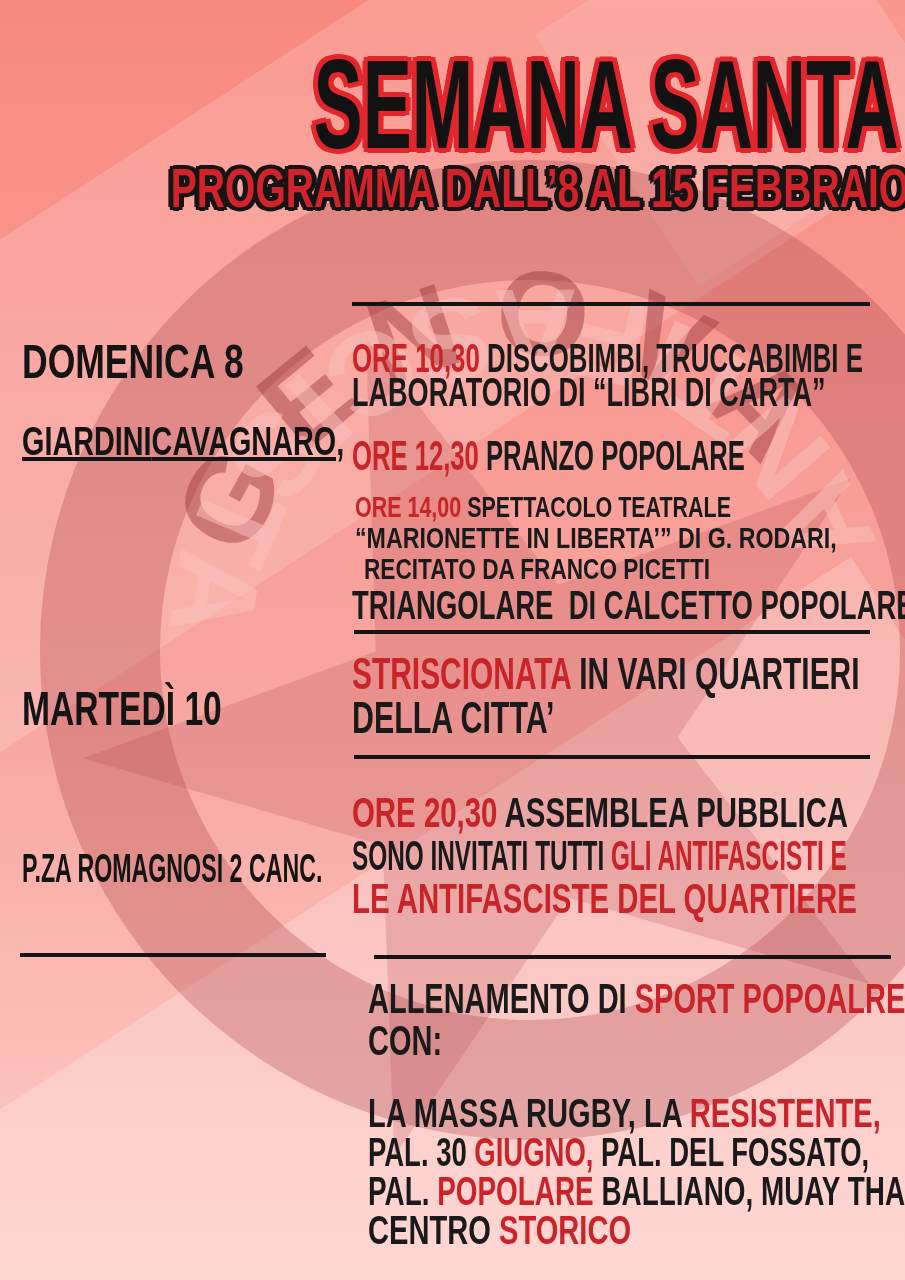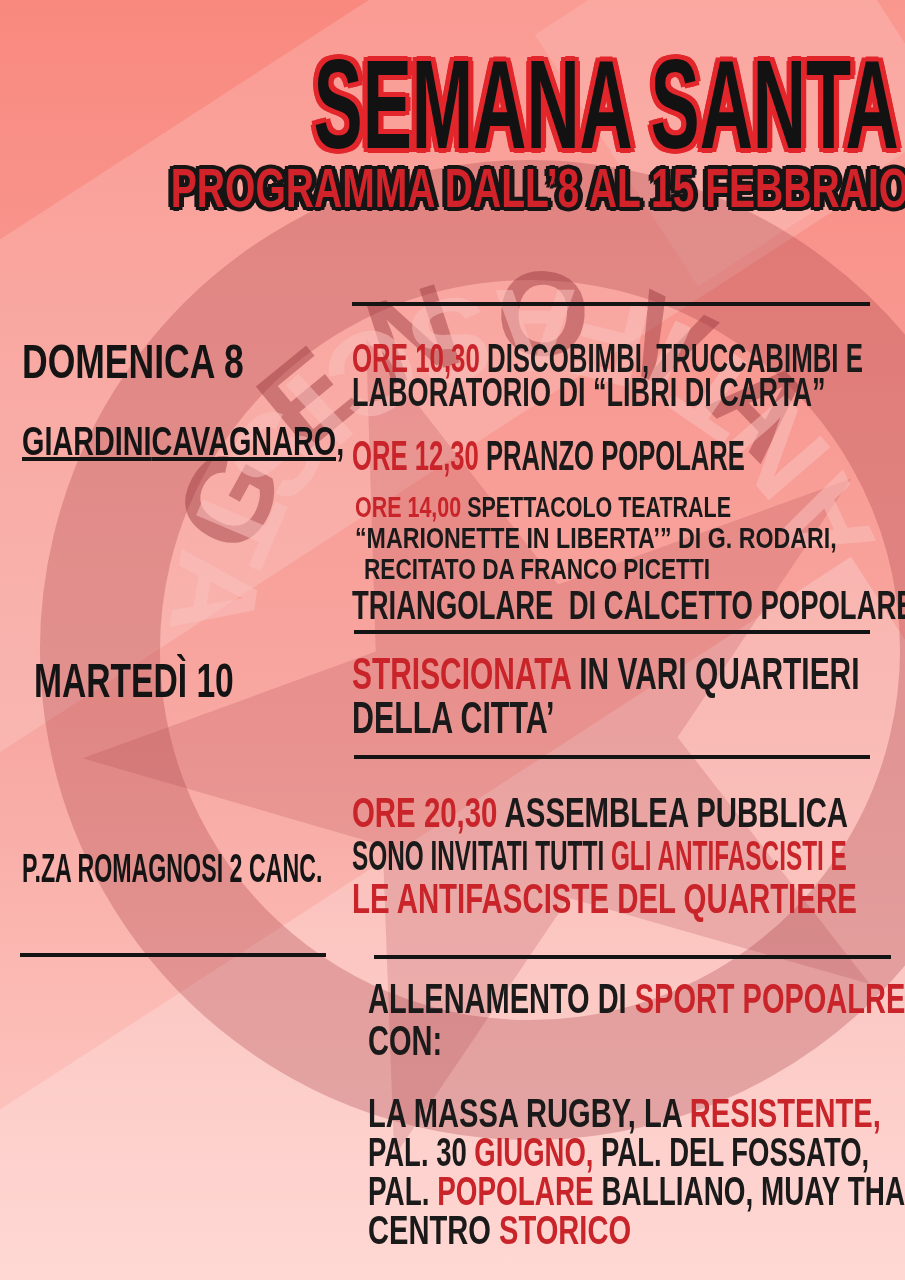--- a/index.html
+++ b/index.html
@@ -86,21 +86,21 @@
   </div>
   <div class="blk venue" style="left:22px;top:420px;line-height:42px;">
     <div class="line">
         <span class="cond just" style="--sx:.72;width:444px;">
           <span>GIARDINI</span>
           <span>CAVAGNARO,</span>
         </span>
       </div>
   </div>
 
-  <div class="blk day" style="left:22px;top:657px;margin-left:12px;">
+  <div class="blk day" style="left:22px;top:685px;">
     <span class="cond" style="--sx:.70">MARTEDÌ 10</span>
   </div>
 
   <div class="blk venue" style="left:22px;top:845px;line-height:47px;">
     <div class="line"><span class="cond" style="--sx:.58">P.ZA ROMAGNOSI 2 CANC.</span></div>
   </div>
 
 
   <div class="blk evA">
     <div class="line"><span class="cond" style="--sx:.63"><span class="red">ORE 10,30</span> <span>DISCOBIMBI, TRUCCABIMBI E</span></span></div>

